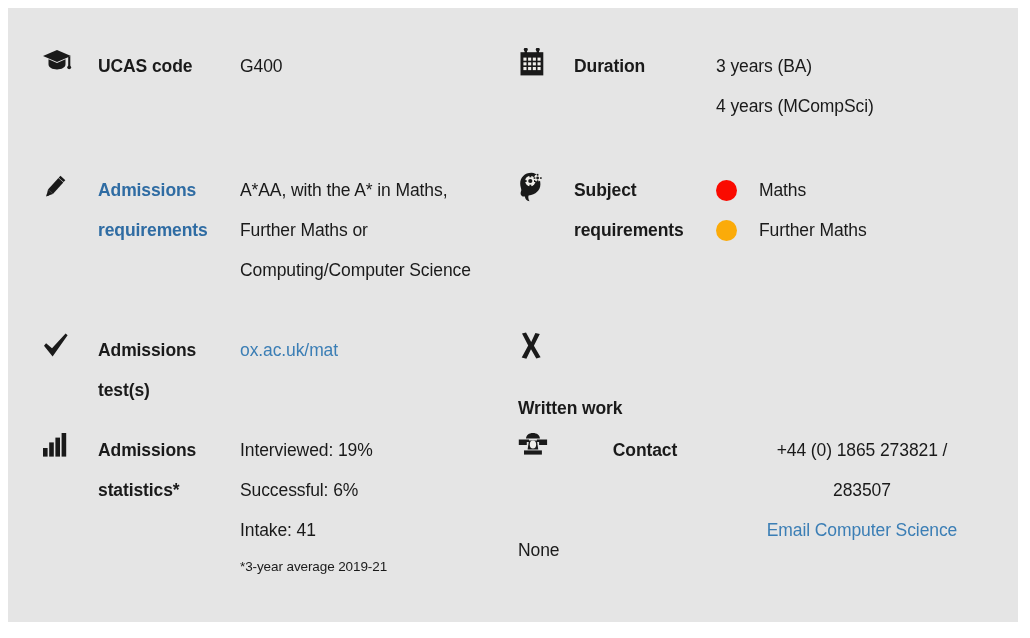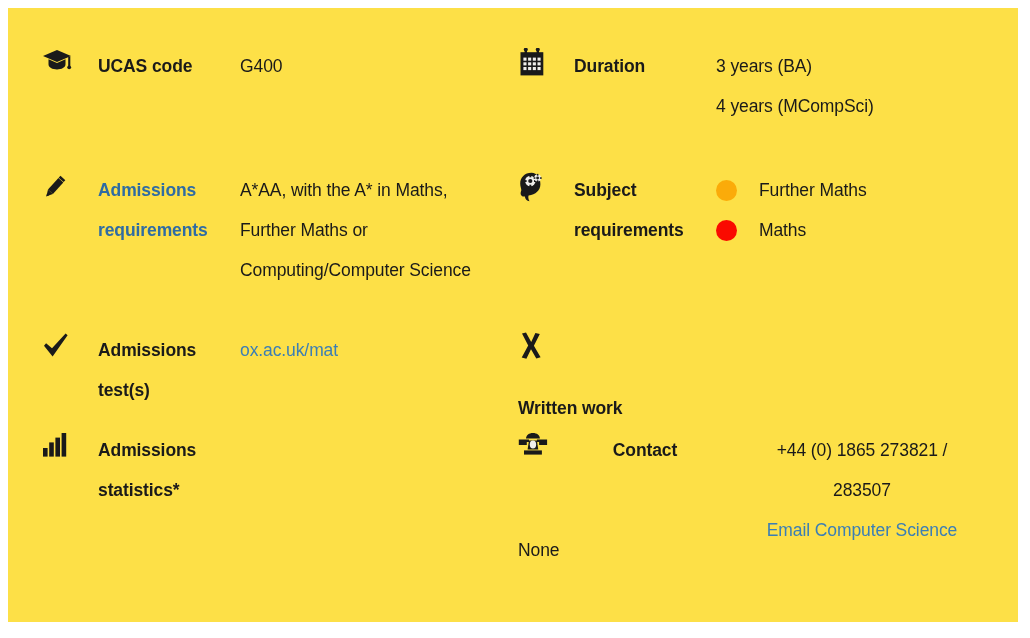--- a/index.html
+++ b/index.html
@@ -14,21 +14,21 @@
     font-family: "Liberation Sans", sans-serif;
     overflow: hidden;
   }
 
   #panel {
     position: absolute;
     left: 8px;
     top: 8px;
     width: 1010px;
     height: 614px;
-    background: #fde047;
+    background: #e5e5e5;
     box-sizing: border-box;
   }
 
   .grid {
     position: absolute;
     left: 0;
     top: 0;
     width: 1010px;
   }
 
@@ -208,26 +208,26 @@
             <rect x="18.9" y="8.3" width="1.5" height="1.8"></rect>
             <rect x="15.6" y="5.3" width="1.8" height="1.5"></rect>
             <rect x="21.9" y="5.3" width="1.8" height="1.5"></rect>
           </g>
         </svg>
       </div>
       <div class="label-cell">Subject requirements</div>
       <div class="value-cell">
         <span class="dot-list">
           <span class="dot-item">
+            <span class="dot" style="background:#fa0a00"></span>
+            <span class="dot-label">Maths</span>
+          </span>
+          <span class="dot-item">
             <span class="dot" style="background:#fbab09"></span>
             <span class="dot-label">Further Maths</span>
-          </span>
-          <span class="dot-item">
-            <span class="dot" style="background:#fa0a00"></span>
-            <span class="dot-label">Maths</span>
           </span>
         </span>
       </div>
     </div>
 
     <div class="fact-row col-left" id="row-adtest">
       <div class="icon-cell">
         <svg width="28" height="28" viewBox="0 0 28 28" class="ico-svg" aria-hidden="true">
           <path d="M2.0 13.8 L4.1 11.2 L10.0 16.2 L23.6 1.6 L25.6 3.3 L10.6 24.6 Z"></path>
         </svg>
@@ -253,20 +253,26 @@
     <div class="fact-row col-left" id="row-adstats">
       <div class="icon-cell">
         <svg width="28" height="26" viewBox="0 0 28 26" class="ico-svg" aria-hidden="true">
           <rect x="1.0" y="16.0" width="4.6" height="8.6"></rect>
           <rect x="7.2" y="10.4" width="4.6" height="14.2"></rect>
           <rect x="13.4" y="5.6" width="4.6" height="19.0"></rect>
           <rect x="19.6" y="1.0" width="4.6" height="23.6"></rect>
         </svg>
       </div>
       <div class="label-cell">Admissions statistics*</div>
+      <div class="value-cell">
+        <span class="line">Interviewed: 19%</span>
+        <span class="line">Successful: 6%</span>
+        <span class="line">Intake: 41</span>
+        <span class="footnote">*3-year average 2019-21</span>
+      </div>
     </div>
 
     <div class="fact-row col-right" id="row-contact">
       <div class="icon-cell">
         <svg width="30" height="24" viewBox="0 0 30 24" class="ico-svg" aria-hidden="true">
           <path d="M14.9 1.0 C10.9 1.0 8.2 3.2 8.0 6.4 L21.9 6.4 C21.7 3.2 19.0 1.0 14.9 1.0 Z"></path>
           <path d="M0.8 7.4 L11.0 7.4 L11.0 9.9 L8.8 9.9 L8.8 13.0 L0.8 13.0 Z"></path>
           <path d="M18.9 7.4 L29.1 7.4 L29.1 13.0 L21.1 13.0 L21.1 9.9 L18.9 9.9 Z"></path>
           <path d="M11.0 8.6 L18.9 8.6 L20.3 17.6 L9.6 17.6 Z"></path>
           <path d="M6.0 18.4 L23.9 18.4 L23.9 22.6 L6.0 22.6 Z"></path>

